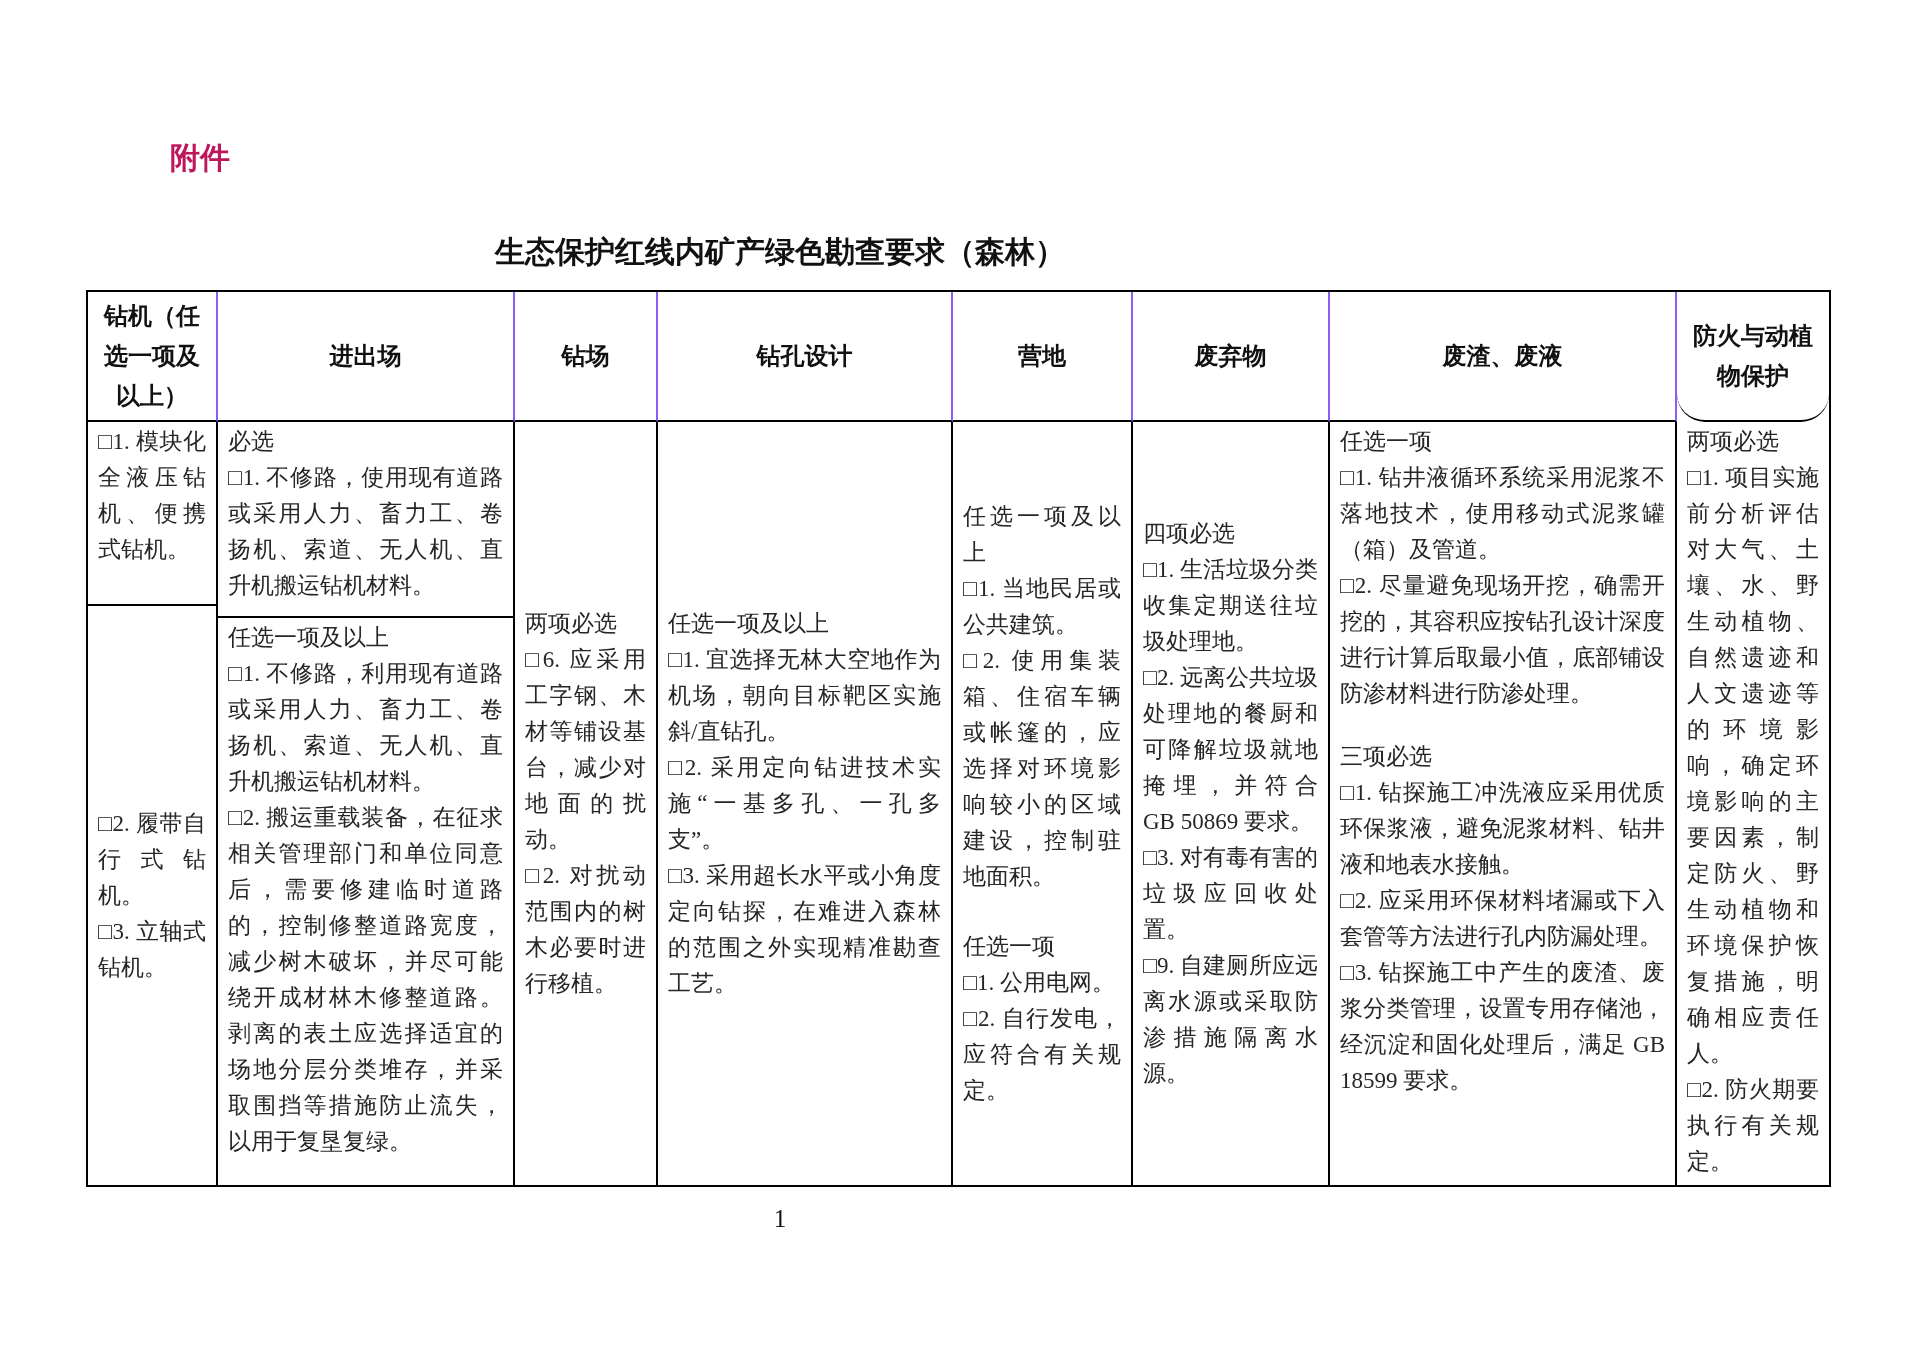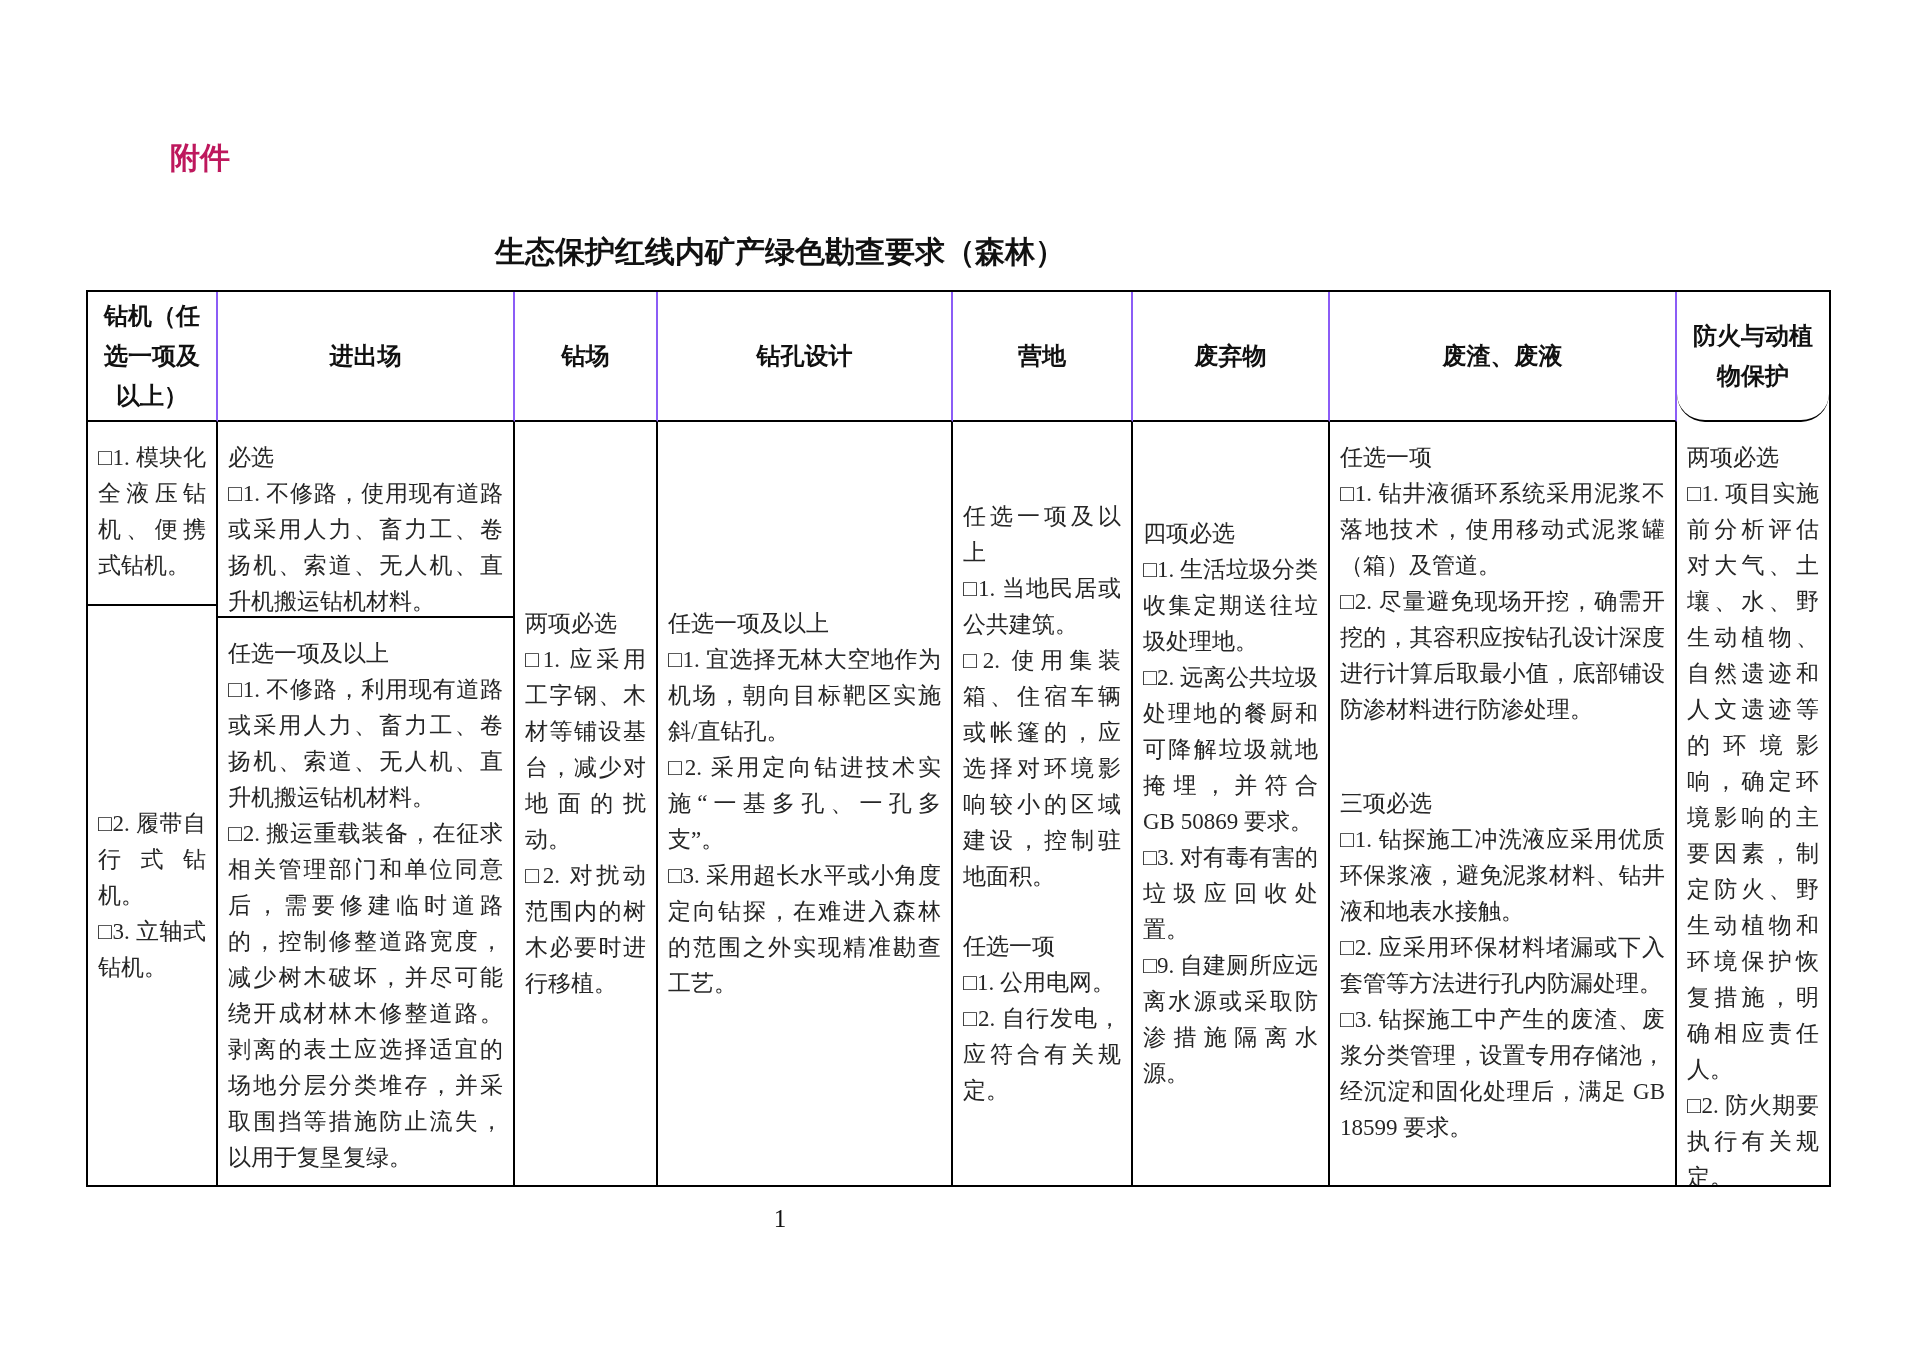--- a/index.html
+++ b/index.html
@@ -36,34 +36,34 @@
   }
   .hcell.last{border-right:none;border-radius:28px;}
   .bcol{
     box-sizing:border-box;border-right:2px solid #000;
     display:flex;flex-direction:column;overflow:hidden;
   }
   .bcol.last{border-right:none;}
   .subcell{
     box-sizing:border-box;
     display:flex;flex-direction:column;
-    padding:18px 10px;overflow:hidden;
+    padding:2px 10px;overflow:hidden;
   }
   .subcell.grow{flex:1;}
   .subcell.mid{justify-content:center;}
   .subcell.top{justify-content:flex-start;}
   .h185{height:184px;border-bottom:2px solid #000;flex:none;}
   .h196{height:196px;border-bottom:2px solid #000;flex:none;}
   .para{
     margin:0;font-size:23px;line-height:36px;
     text-align:justify;text-justify:inter-character;
   }
   .block{display:block;}
   .gap34{margin-top:34px;}
-  .gap42{margin-top:58px;}
+  .gap42{margin-top:27px;}
   .pagenum{
     position:absolute;left:80px;top:1205px;width:1400px;text-align:center;
     font-size:25px;color:#111;
   }
 </style>
 </head>
 <body>
 
 <div>
 
@@ -100,21 +100,21 @@
       <div class="subcell top grow">
           <p class="para">任选一项及以上</p>
           <p class="para">□1. 不修路，利用现有道路或采用人力、畜力工、卷扬机、索道、无人机、直升机搬运钻机材料。</p>
           <p class="para">□2. 搬运重载装备，在征求相关管理部门和单位同意后，需要修建临时道路的，控制修整道路宽度，减少树木破坏，并尽可能绕开成材林木修整道路。剥离的表土应选择适宜的场地分层分类堆存，并采取围挡等措施防止流失，以用于复垦复绿。</p>
         </div>
     </div>
 
     <div class="bcol">
       <div class="subcell mid grow">
           <p class="para">两项必选</p>
-          <p class="para">□1. 应采用工字钢、木材等铺设基台，减少对地面的扰动。</p>
+          <p class="para">□6. 应采用工字钢、木材等铺设基台，减少对地面的扰动。</p>
           <p class="para">□2. 对扰动范围内的树木必要时进行移植。</p>
         </div>
     </div>
 
     <div class="bcol">
       <div class="subcell mid grow">
           <p class="para">任选一项及以上</p>
           <p class="para">□1. 宜选择无林大空地作为机场，朝向目标靶区实施斜/直钻孔。</p>
           <p class="para">□2. 采用定向钻进技术实施“一基多孔、一孔多支”。</p>
           <p class="para">□3. 采用超长水平或小角度定向钻探，在难进入森林的范围之外实现精准勘查工艺。</p>

